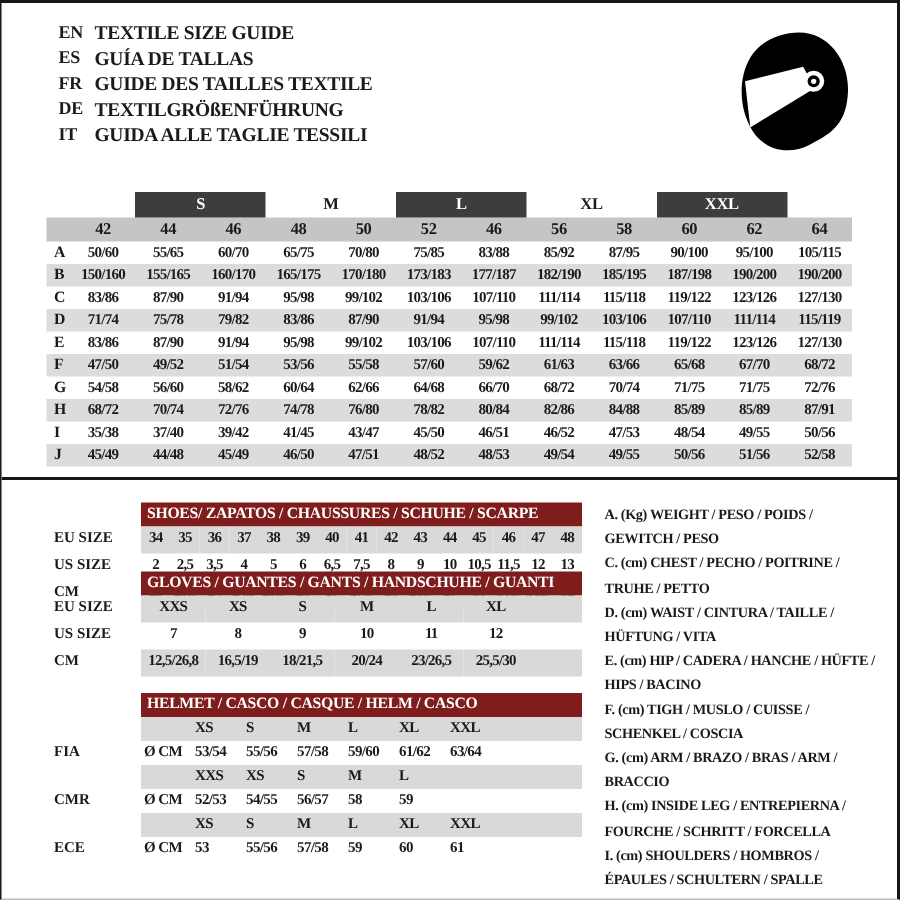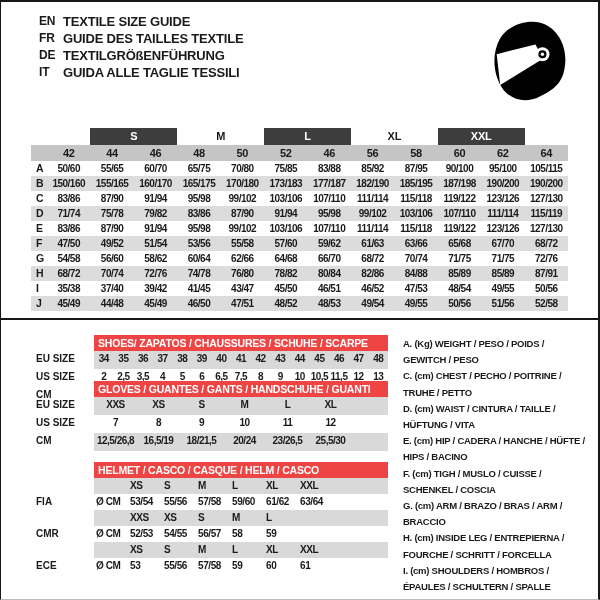--- a/index.html
+++ b/index.html
@@ -1,19 +1,19 @@
 <!DOCTYPE html>
 <html><head>
 <meta charset="utf-8">
 <style>
   html,body { margin:0; padding:0; background:#fff; }
   .page {
     position:relative; width:600px; height:600px; box-sizing:border-box;
     background:#fff; color:#1a1a1a;
-    font-family:Liberation Sans, sans-serif;
+    font-family:Liberation Serif, serif;
     border-top:2px solid #161616; border-left:1px solid #161616;
     border-right:2px solid #161616; border-bottom:1px solid #bbb;
     overflow:hidden;
   }
   
   .langs { position:absolute; left:38px; top:11px; }
   .lang-row { display:flex; height:17px; line-height:17px; }
   .lang-code { font-weight:bold; font-size:12px; width:24px; letter-spacing:-0.2px; }
   .lang-label { font-weight:bold; font-size:13px; letter-spacing:-0.2px; }
   .helmet-icon { position:absolute; left:486px; top:14px; }
@@ -32,21 +32,21 @@
   .st-row .val { text-align:center; font-size:10px; font-weight:bold; letter-spacing:-0.5px; white-space:nowrap; }
 
   .divider { position:absolute; left:0; top:316px; width:600px; height:2px; background:#161616; }
 
   
   .section { position:absolute; left:30px; width:357px; }
   .shoes  { top:333px; }
   .gloves { top:379px; }
   .helmet { top:460px; }
   .sec-bar {
-    margin-left:63px; height:16px; line-height:16px; background:#ef4444; color:#fff;
+    margin-left:63px; height:16px; line-height:16px; background:#7f1d1d; color:#fff;
     font-size:10.5px; font-weight:bold; padding-left:4px; letter-spacing:-0.2px; white-space:nowrap;
   }
   .sec-row { display:grid; height:18px; line-height:15px; }
   .shoes .sec-row  { grid-template-columns:63px repeat(15,1fr); }
   .gloves .sec-row { grid-template-columns:63px repeat(6,43px) 1fr; }
   .sec-label { font-size:10px; font-weight:bold; padding-left:5px; white-space:nowrap; }
   .sec-val { text-align:center; font-size:10px; font-weight:bold; letter-spacing:-0.5px; white-space:nowrap; }
   .g { background:#d9d9d9; }
 
   .h-row { display:grid; grid-template-columns:63px 30px repeat(6,34px) 1fr; height:16px; line-height:16px; }
@@ -60,20 +60,24 @@
 </style>
 </head>
 <body>
 
 <div class="page">
 
   <div class="langs">
       <div class="lang-row">
         <div class="lang-code">EN</div>
         <div class="lang-label">TEXTILE SIZE GUIDE</div>
+      </div>
+      <div class="lang-row">
+        <div class="lang-code">ES</div>
+        <div class="lang-label">GUÍA DE TALLAS</div>
       </div>
       <div class="lang-row">
         <div class="lang-code">FR</div>
         <div class="lang-label">GUIDE DES TAILLES TEXTILE</div>
       </div>
       <div class="lang-row">
         <div class="lang-code">DE</div>
         <div class="lang-label">TEXTILGRÖßENFÜHRUNG</div>
       </div>
       <div class="lang-row">

